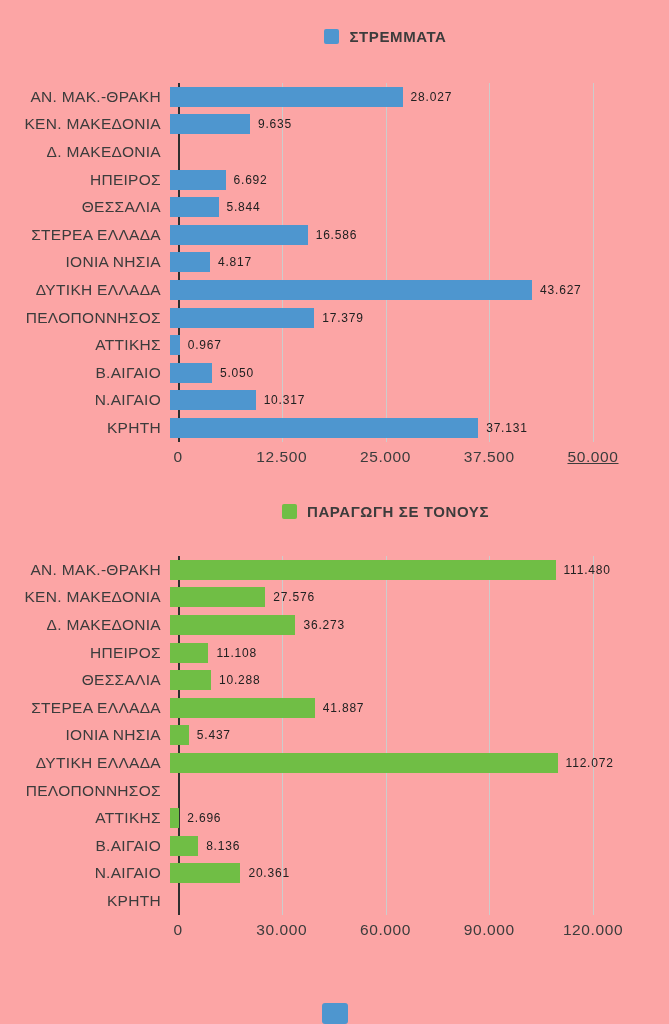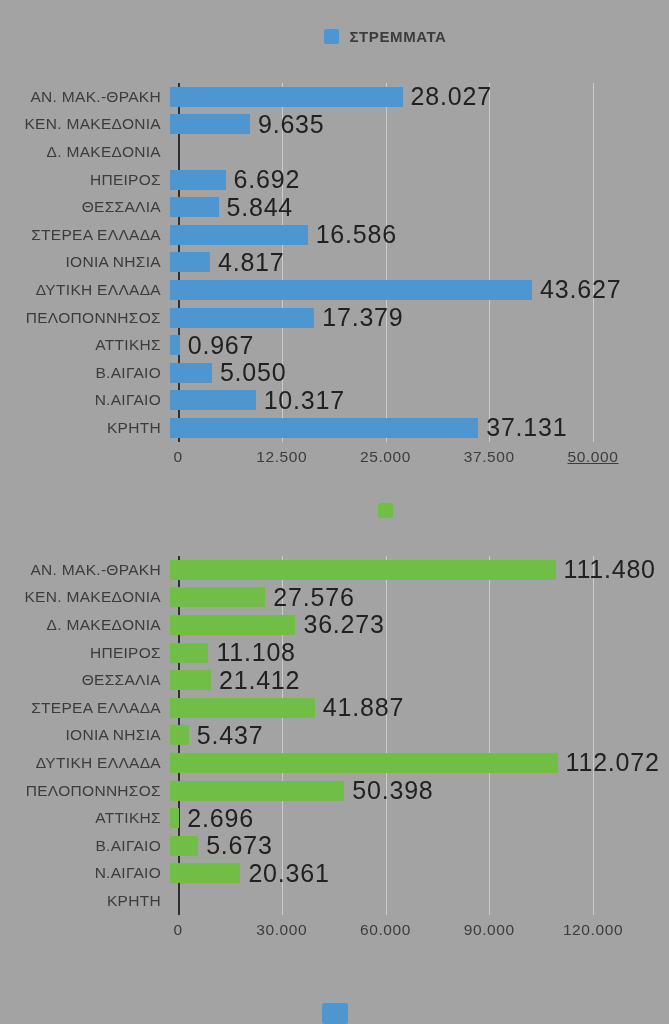--- a/index.html
+++ b/index.html
@@ -1,20 +1,20 @@
 <!DOCTYPE html>
 <html><head>
 <meta charset="utf-8">
 <style>
   html, body { margin: 0; padding: 0; background: #ffffff; }
   .page {
     position: relative;
     width: 669px;
     height: 1024px;
-    background: #a3a3a3;
+    background: #fca5a5;
     overflow: hidden;
     font-family: "Liberation Sans", "DejaVu Sans", sans-serif;
   }
   .chart { position: absolute; left: 0; width: 669px; }
   #chart-0 { top: 28px; height: 450px; }
   #chart-1 { top: 503px; height: 450px; }
 
   .legend {
     position: absolute;
     top: 0; left: 178px; width: 415px;
@@ -40,21 +40,21 @@
   #chart-0 .rows { top: 55px; }
   #chart-1 .rows { top: 53px; }
   .row { display: flex; align-items: center; height: 27.6px; }
   .cat {
     width: 162px; text-align: right; padding-right: 9px; box-sizing: border-box;
     font-size: 15.5px; color: #3c3c3c; letter-spacing: 0.3px; white-space: nowrap;
   }
   .barcell { position: relative; width: 490px; height: 100%; display: flex; align-items: center; }
   .bar { height: 20px; flex: 0 0 auto; }
   .val {
-    margin-left: 8px; font-size: 25px; color: #212121; letter-spacing: 0.8px;
+    margin-left: 8px; font-size: 12px; color: #212121; letter-spacing: 0.8px;
     white-space: nowrap;
   }
 
   .ticks { position: absolute; left: 178px; width: 415px; height: 20px; }
   #chart-0 .ticks { top: 420px; }
   #chart-1 .ticks { top: 418px; }
   .tick-label {
     position: absolute; transform: translateX(-50%);
     font-size: 15.5px; color: #3c3c3c; letter-spacing: 0.6px; white-space: nowrap;
   }
@@ -175,20 +175,21 @@
         <div class="tick-label" style="left: 25%;">12.500</div>
         <div class="tick-label" style="left: 50%;">25.000</div>
         <div class="tick-label" style="left: 75%;">37.500</div>
         <div class="tick-label" style="left: 100%; text-decoration: underline;">50.000</div>
       </div>
   </section>
 
   <section class="chart" id="chart-1">
     <div class="legend">
       <span class="legend-swatch" style="background: rgb(112, 190, 69);"></span>
+      <span class="legend-label">ΠΑΡΑΓΩΓΗ ΣΕ ΤΟΝΟΥΣ</span>
     </div>
     <div class="grid">
       <div class="axis-line"></div>
     <div class="gridline" style="left: 25%;"></div>
         <div class="gridline" style="left: 50%;"></div>
         <div class="gridline" style="left: 75%;"></div>
         <div class="gridline" style="left: 100%;"></div>
       </div>
     <div class="rows">
         <div class="row">
@@ -216,21 +217,21 @@
           <div class="cat">ΗΠΕΙΡΟΣ</div>
           <div class="barcell">
             <div class="bar" style="width: 38.4152px; background: rgb(112, 190, 69);"></div>
             <div class="val">11.108</div>
           </div>
         </div>
         <div class="row">
           <div class="cat">ΘΕΣΣΑΛΙΑ</div>
           <div class="barcell">
             <div class="bar" style="width: 41.0089px; background: rgb(112, 190, 69);"></div>
-            <div class="val">21.412</div>
+            <div class="val">10.288</div>
           </div>
         </div>
         <div class="row">
           <div class="cat">ΣΤΕΡΕΑ ΕΛΛΑΔΑ</div>
           <div class="barcell">
             <div class="bar" style="width: 144.859px; background: rgb(112, 190, 69);"></div>
             <div class="val">41.887</div>
           </div>
         </div>
         <div class="row">
@@ -242,37 +243,33 @@
         </div>
         <div class="row">
           <div class="cat">ΔΥΤΙΚΗ ΕΛΛΑΔΑ</div>
           <div class="barcell">
             <div class="bar" style="width: 387.582px; background: rgb(112, 190, 69);"></div>
             <div class="val">112.072</div>
           </div>
         </div>
         <div class="row">
           <div class="cat">ΠΕΛΟΠΟΝΝΗΣΟΣ</div>
-          <div class="barcell">
-            <div class="bar" style="width: 174.293px; background: rgb(112, 190, 69);"></div>
-            <div class="val">50.398</div>
-          </div>
         </div>
         <div class="row">
           <div class="cat">ΑΤΤΙΚΗΣ</div>
           <div class="barcell">
             <div class="bar" style="width: 9.32367px; background: rgb(112, 190, 69);"></div>
             <div class="val">2.696</div>
           </div>
         </div>
         <div class="row">
           <div class="cat">Β.ΑΙΓΑΙΟ</div>
           <div class="barcell">
             <div class="bar" style="width: 28.137px; background: rgb(112, 190, 69);"></div>
-            <div class="val">5.673</div>
+            <div class="val">8.136</div>
           </div>
         </div>
         <div class="row">
           <div class="cat">Ν.ΑΙΓΑΙΟ</div>
           <div class="barcell">
             <div class="bar" style="width: 70.4151px; background: rgb(112, 190, 69);"></div>
             <div class="val">20.361</div>
           </div>
         </div>
         <div class="row">

